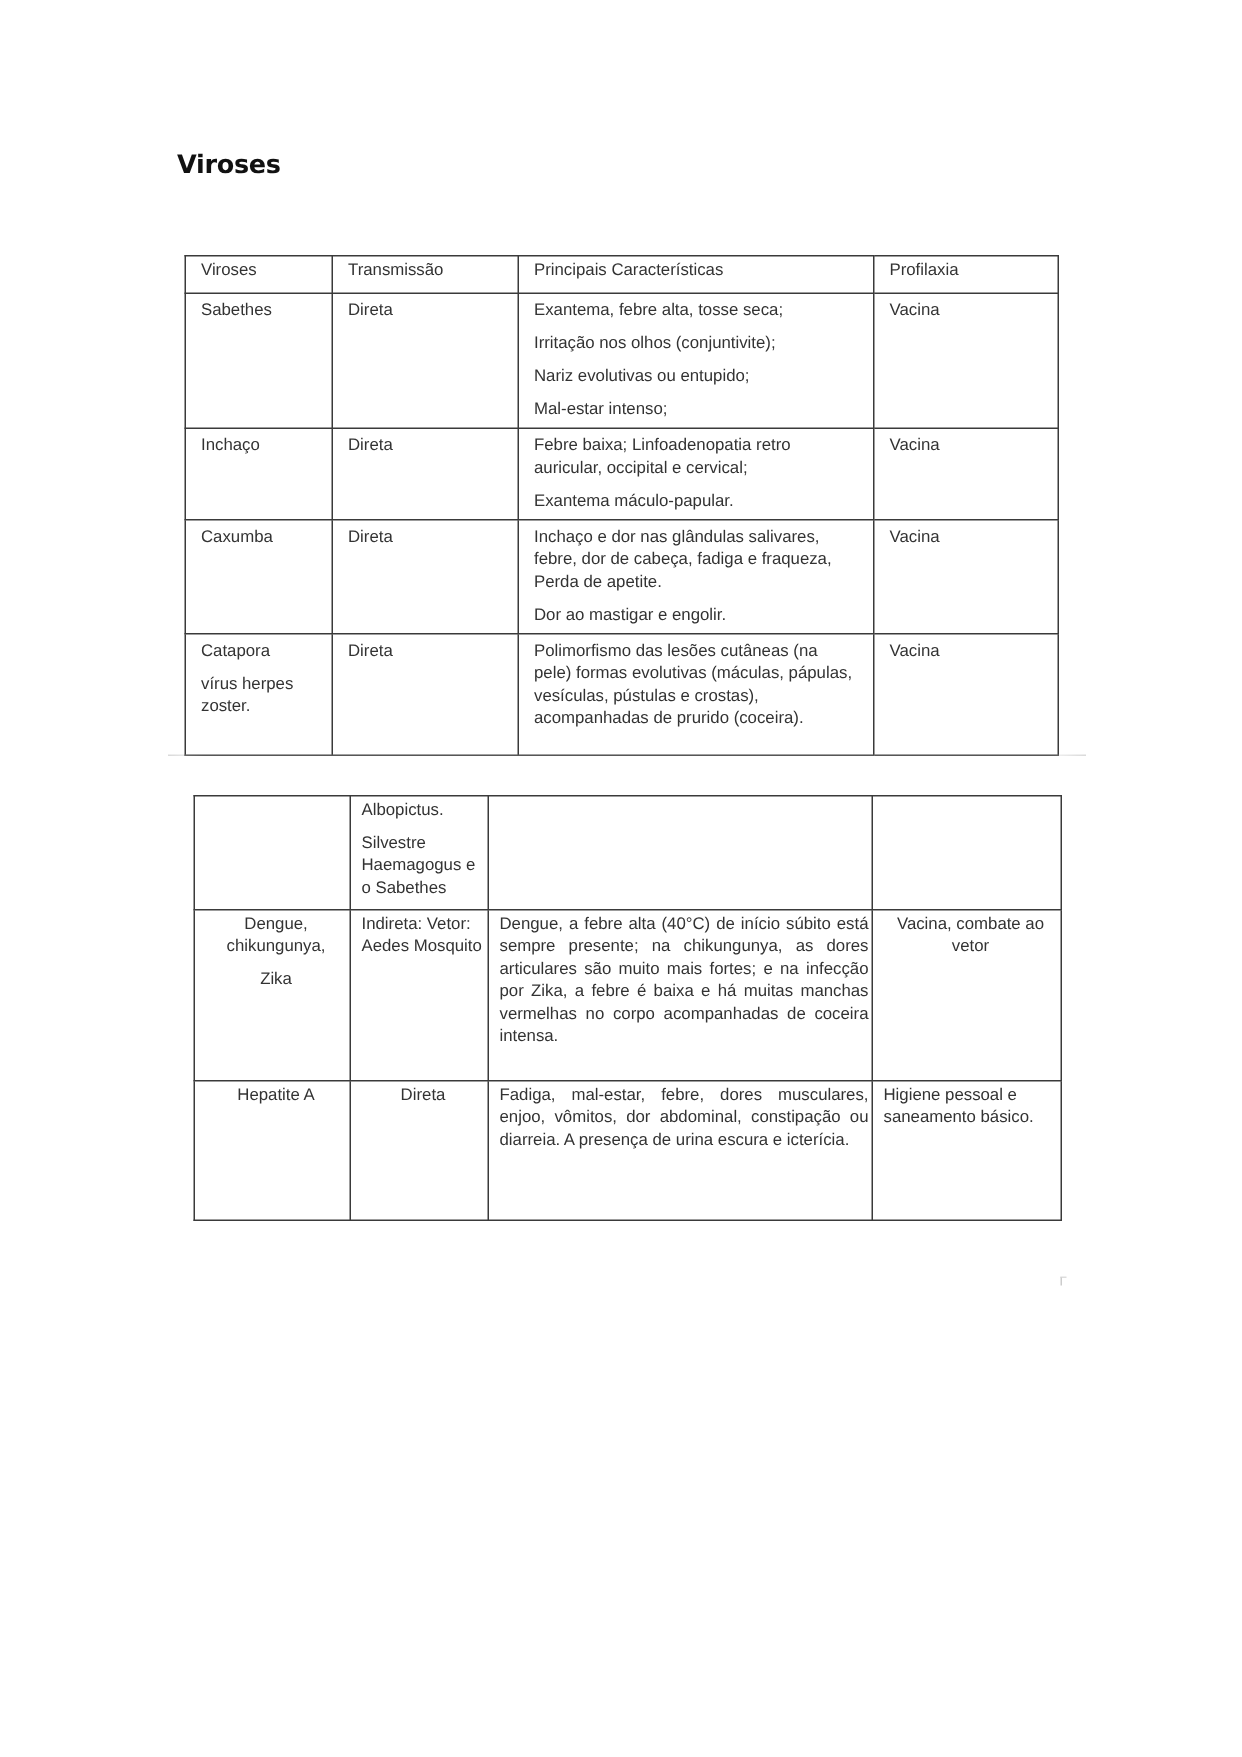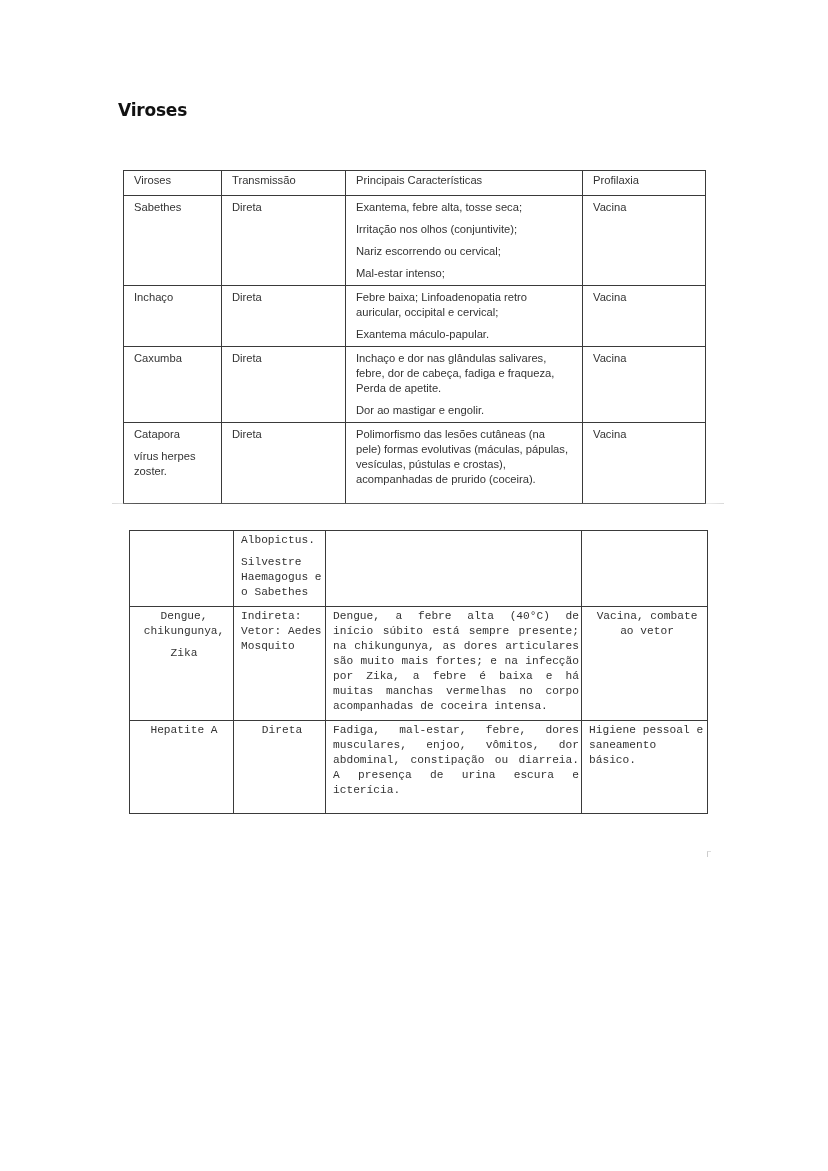--- a/index.html
+++ b/index.html
@@ -42,21 +42,21 @@
       position: absolute; left: 112px; top: 503px; width: 612px; height: 1px;
       background: linear-gradient(to right, rgba(180,180,180,0.5), rgba(200,200,200,0.2) 4%, rgba(200,200,200,0.2) 96%, rgba(180,180,180,0.5));
     }
 
     
     #t2 { left: 129px; top: 530px; width: 578px; }
     #t2 col.c1 { width: 104px; }
     #t2 col.c2 { width: 92px; }
     #t2 col.c3 { width: 256px; }
     #t2 col.c4 { width: 126px; }
-    #t2 td { padding: 2px 2px 2px 7px; font-family: Liberation Mono, monospace; }
+    #t2 td { padding: 2px 2px 2px 7px; }
     #t2 tr.r0 td { height: 76px; }
     #t2 tr.r1 td { height: 114px; }
     #t2 tr.r2 td { height: 37px; }
     #t2 tr.r3 td { height: 93px; }
     .center { text-align: center; }
     .justify { text-align: justify; text-align-last: left; }
 
     .corner-mark {
       position: absolute; left: 707px; top: 851px; width: 4px; height: 6px;
       border-left: 1px solid #ccc; border-top: 1px solid #ddd;
@@ -84,21 +84,21 @@
   <tr class="r1">
     <td>
           <p>Sabethes</p>
         </td>
     <td>
           <p>Direta</p>
         </td>
     <td>
       <p>Exantema, febre alta, tosse seca;</p>
       <p>Irritação nos olhos (conjuntivite);</p>
-      <p>Nariz escorrendo ou cervical;</p>
+      <p>Nariz evolutivas ou entupido;</p>
       <p>Mal-estar intenso;</p>
     </td>
     <td>
           <p>Vacina</p>
         </td>
   </tr>
   <tr class="r2">
     <td>
           <p>Inchaço</p>
         </td>

